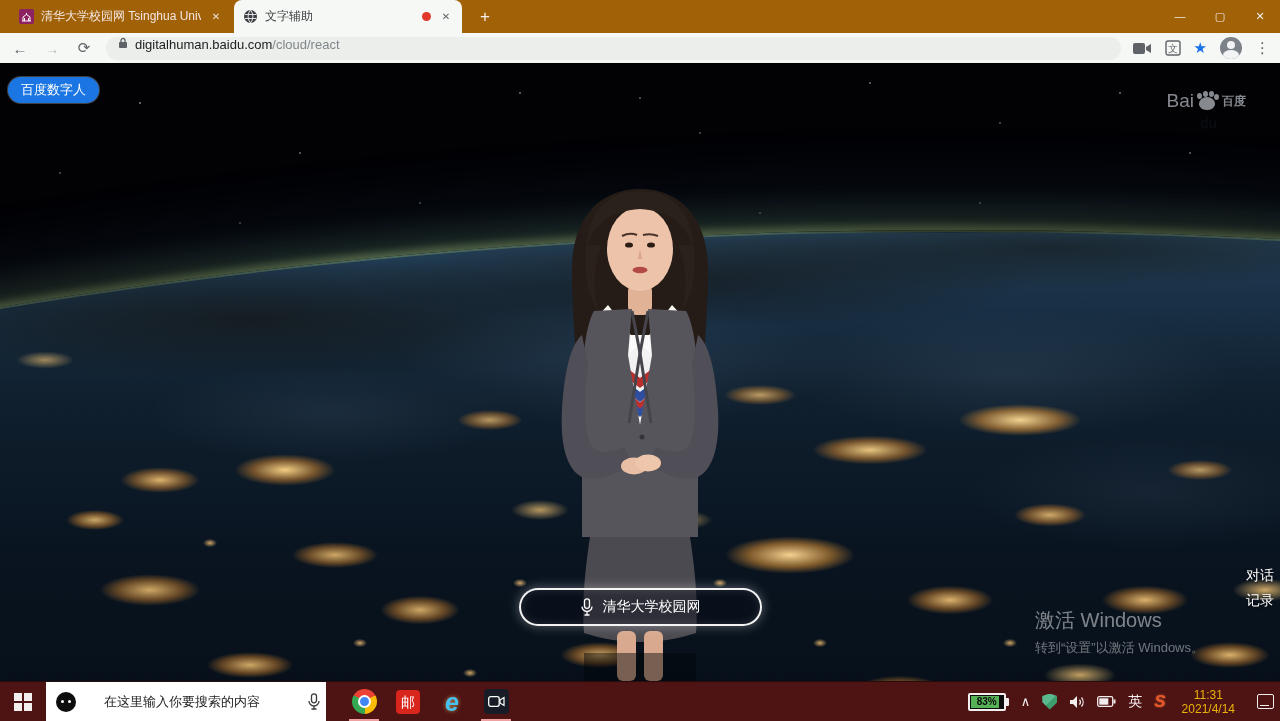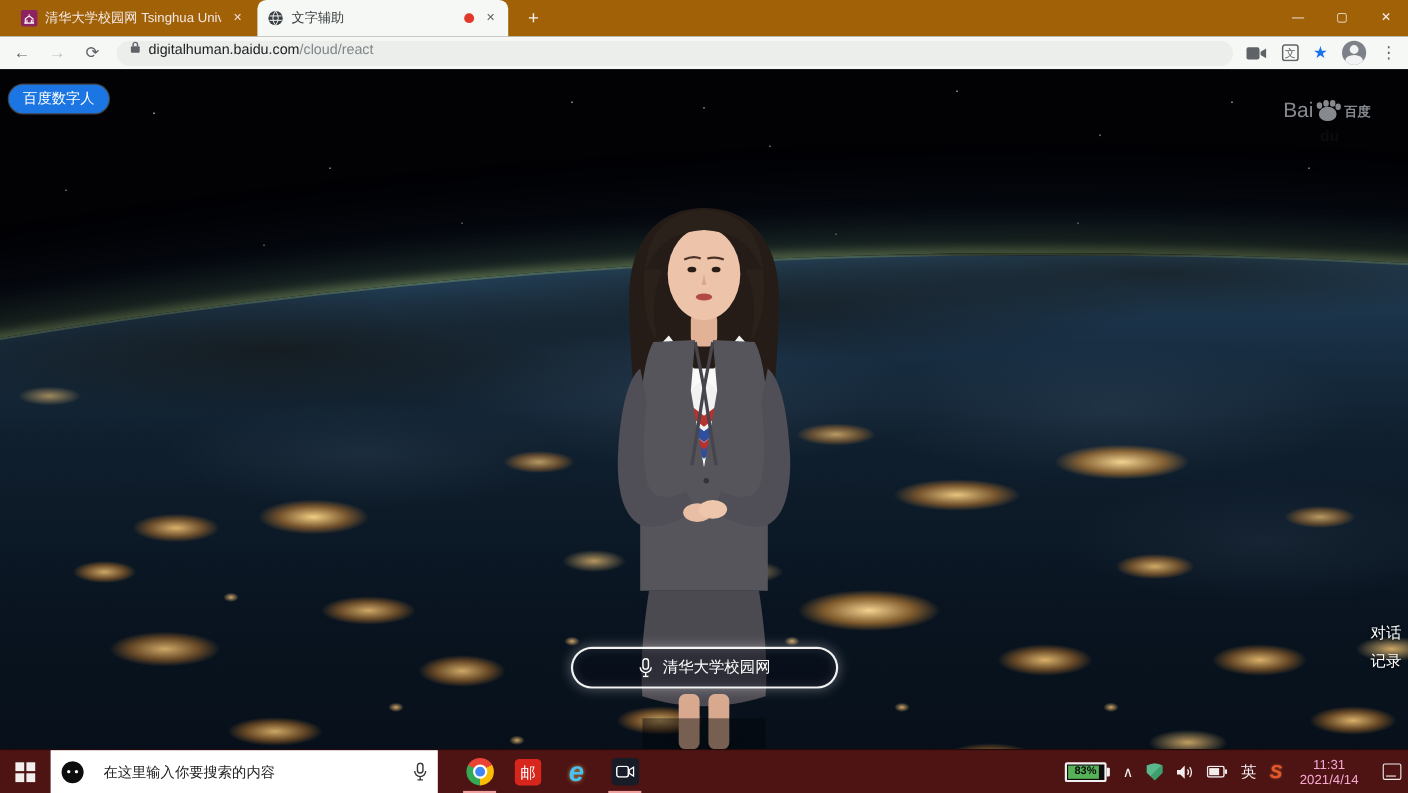--- a/index.html
+++ b/index.html
@@ -115,21 +115,21 @@
   .side-panel{position:absolute;left:1245px;top:500px;width:30px;color:#fff;font-size:14px;line-height:25px;text-align:center;cursor:pointer;text-shadow:0 1px 3px rgba(0,0,0,.8);}
   .watermark{position:absolute;left:1035px;top:544px;color:rgba(255,255,255,.48);}
   .wm-title{font-size:20px;}
   .wm-sub{font-size:13px;margin-top:5px;color:rgba(255,255,255,.42);}
 
   
   .taskbar{position:absolute;left:0;top:681px;width:1280px;height:40px;background:#4e1414;border-top:1px solid rgba(0,0,0,.45);display:flex;align-items:stretch;}
   .start{width:46px;display:flex;align-items:center;justify-content:center;cursor:pointer;}
   .win-logo{display:grid;grid-template-columns:8px 8px;grid-template-rows:8px 8px;gap:2px;}
   .win-logo span{background:#f3eeee;}
-  .tb-search{width:352px;background:#fff;display:flex;align-items:center;padding:0 10px;gap:16px;cursor:text;}
+  .tb-search{width:280px;background:#fff;display:flex;align-items:center;padding:0 10px;gap:26px;cursor:text;}
   .bot-ic{width:20px;height:20px;border-radius:50%;background:#0d0d0d;position:relative;flex:0 0 auto;}
   .bot-ic:before,.bot-ic:after{content:"";position:absolute;top:8px;width:3px;height:3px;border-radius:50%;background:#fff;}
   .bot-ic:before{left:5px;} .bot-ic:after{left:12px;}
   .tb-search input{flex:1;border:none;outline:none;font-size:13px;color:#111;background:transparent;}
   .tb-search input::placeholder{color:#1d1d1d;opacity:1;}
   .task-icons{display:flex;align-items:stretch;margin-left:16px;}
   .task-btn{width:44px;display:flex;align-items:center;justify-content:center;position:relative;cursor:pointer;}
   .task-btn.open:after{content:"";position:absolute;left:7px;right:7px;bottom:0;height:2px;background:#efa1a1;}
   .chrome-ball{width:25px;height:25px;border-radius:50%;background:conic-gradient(from -60deg,#ea4335 0 120deg,#fbbc05 120deg 240deg,#34a853 240deg 360deg);position:relative;}
   .chrome-ball:after{content:"";position:absolute;left:6px;top:6px;width:13px;height:13px;border-radius:50%;background:#4285f4;border:2.5px solid #fff;box-sizing:border-box;}
@@ -139,21 +139,21 @@
   .tray{margin-left:auto;display:flex;align-items:center;gap:12px;padding-right:6px;padding-left:32px;}
   .batt-badge{display:flex;align-items:center;}
   .batt-body{width:38px;height:18px;border:2px solid #f3efef;background:#0c0c0c;border-radius:2px;display:flex;align-items:center;position:relative;}
   .batt-fill{position:absolute;left:1px;top:1px;bottom:1px;width:83%;background:#57b257;}
   .batt-txt{position:relative;width:100%;text-align:center;font-size:10px;font-weight:bold;color:#0b0b0b;}
   .batt-nub{width:3px;height:8px;background:#f3efef;border-radius:0 1px 1px 0;}
   .tray-glyph{color:#f3eeee;font-size:13px;cursor:pointer;}
   .shield{width:15px;height:16px;background:linear-gradient(135deg,#59b98c 50%,#3f9e6e 50%);clip-path:polygon(50% 0,100% 15%,100% 55%,50% 100%,0 55%,0 15%);cursor:pointer;}
   .ime{color:#f5f0f0;font-size:14px;cursor:pointer;}
   .sogou{color:#e8572a;font-size:17px;font-weight:bold;font-style:italic;cursor:pointer;text-shadow:0 0 2px rgba(255,140,60,.7);}
-  .clock{text-align:center;color:#f9a8d4;font-size:12px;line-height:14px;cursor:pointer;padding:0 4px;}
+  .clock{text-align:center;color:#eab308;font-size:12px;line-height:14px;cursor:pointer;padding:0 4px;}
   .notif{width:17px;height:15px;border:1.5px solid #f3eeee;border-radius:2px;position:relative;cursor:pointer;margin-left:6px;}
   .notif:after{content:"";position:absolute;left:2px;bottom:2px;width:9px;height:1.5px;background:#f3eeee;}
   svg{display:block;}
 </style>
 </head>
 <body>
 
 <div id="screen">
 
   <div class="titlebar">
@@ -282,20 +282,24 @@
           </svg>
       </span>
       <span>清华大学校园网</span>
     </div>
 
     <div class="side-panel">
       <div>对话</div>
       <div>记录</div>
     </div>
 
+    <div class="watermark">
+      <div class="wm-title">激活 Windows</div>
+      <div class="wm-sub">转到“设置”以激活 Windows。</div>
+    </div>
   </div>
 
   <div class="taskbar">
     <div class="start">
       <span class="win-logo">
           <span></span>
           <span></span>
           <span></span>
           <span></span>
         </span>

